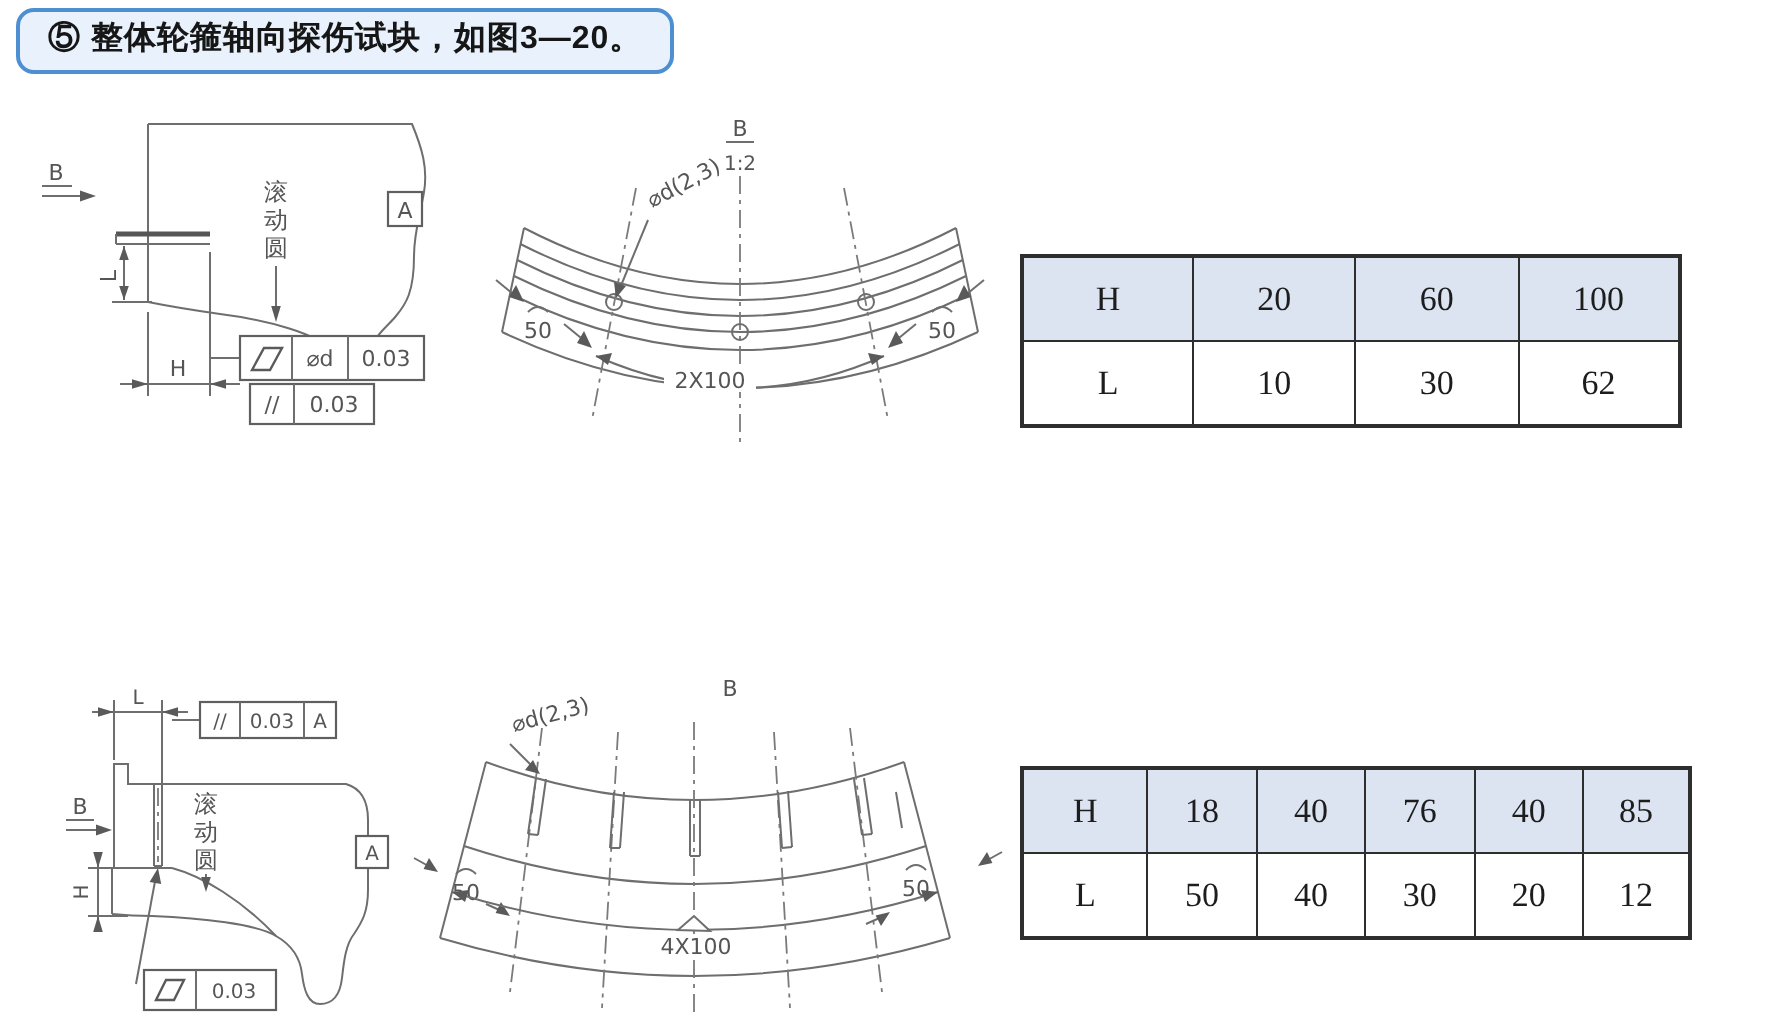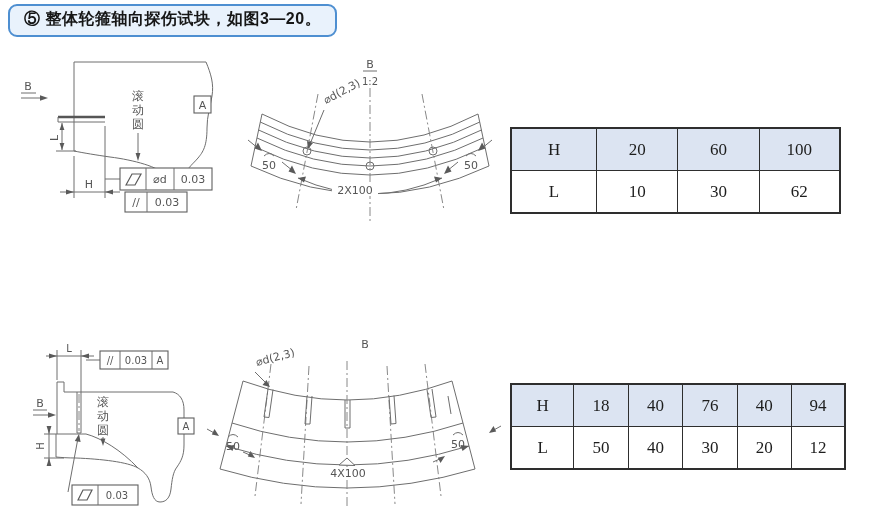--- a/index.html
+++ b/index.html
@@ -342,21 +342,21 @@
       <col style="width:16.3%">
       <col style="width:16%">
     </colgroup>
   <tbody>
       <tr class="head">
     <td>H</td>
     <td>18</td>
     <td>40</td>
     <td>76</td>
     <td>40</td>
-    <td>94</td>
+    <td>85</td>
   </tr>
   <tr>
     <td>L</td>
     <td>50</td>
     <td>40</td>
     <td>30</td>
     <td>20</td>
     <td>12</td>
   </tr>
 </tbody>

